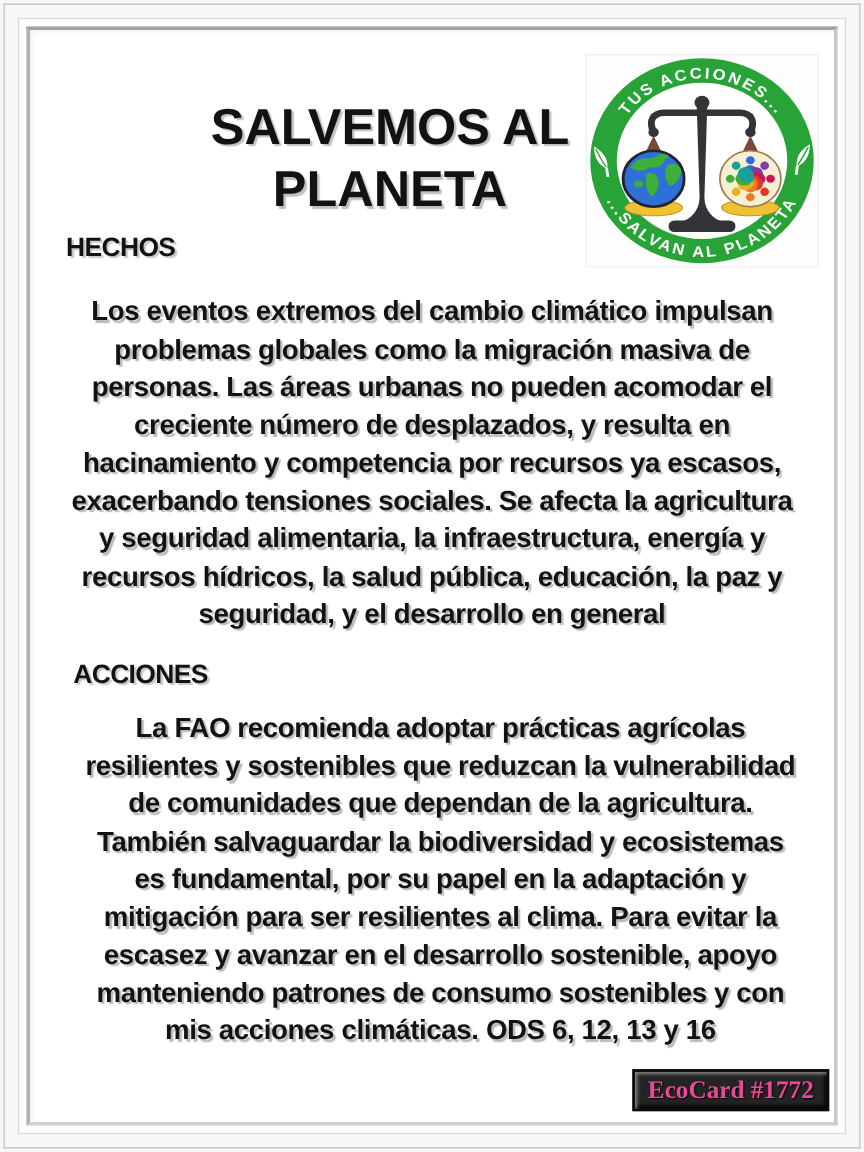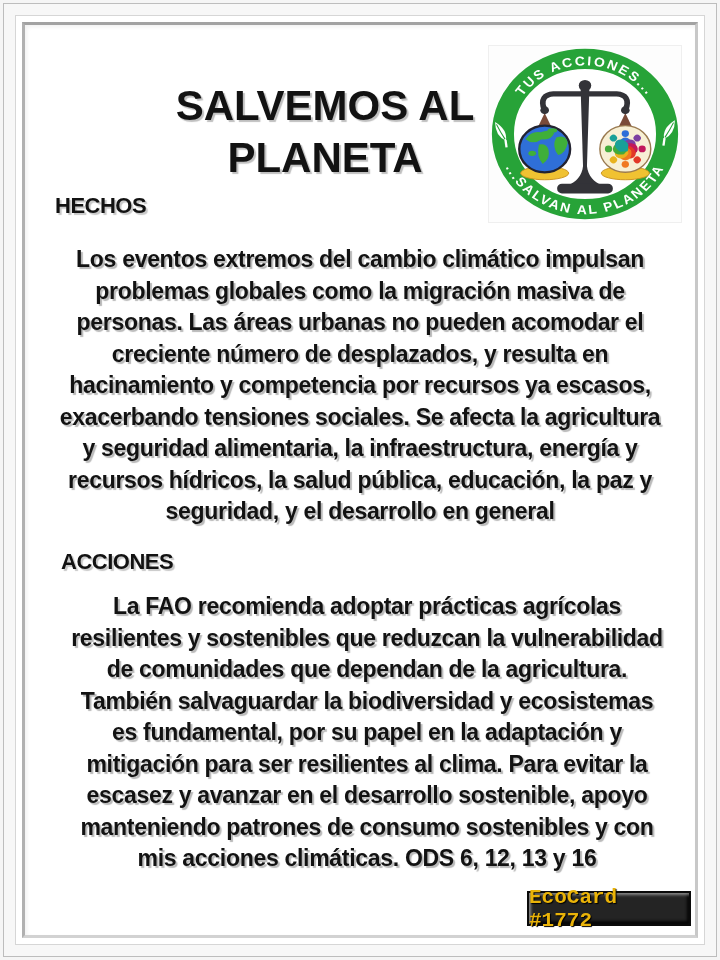--- a/index.html
+++ b/index.html
@@ -46,22 +46,22 @@
              font-size:14.5px;letter-spacing:2.2px;fill:#ffffff;}
   
   .eco-badge{
     position:absolute;left:502px;top:866px;width:160px;height:31px;
     background:#242424;border:2px solid #0a0a0a;box-sizing:content-box;
     box-shadow:inset 2px 2px 3px rgba(255,255,255,0.45),
                inset -2px -3px 3px rgba(0,0,0,0.9);
     display:flex;align-items:center;justify-content:center;
   }
   .eco-badge span{
-    font-family:Liberation Mono, monospace;font-weight:bold;font-size:21px;
-    color:#eab308;text-shadow:1px 1px 1px #000;
+    font-family:Liberation Serif, serif;font-weight:bold;font-size:21px;
+    color:#ec4899;text-shadow:1px 1px 1px #000;
   }
 </style>
 </head>
 <body>
 
 <div class="frame-a"></div>
 <div class="frame-b"></div>
 <div class="frame-c"></div>
 <div class="frame-d"></div>
 

